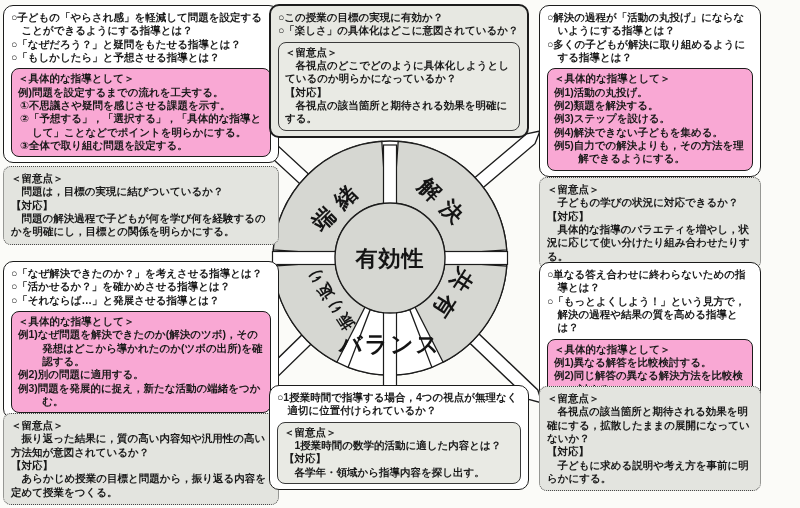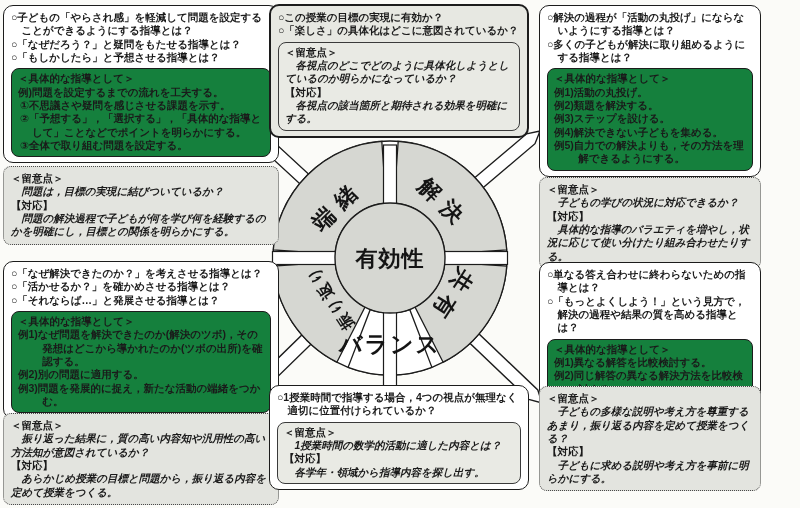--- a/index.html
+++ b/index.html
@@ -11,28 +11,28 @@
   }
   .page * { box-sizing:border-box; }
   svg.hub { position:absolute; left:0; top:0; z-index:0; }
   .box { position:absolute; z-index:2; border-radius:10px; padding:5px 7px; }
   .col-l { left:3px;   width:276px; }
   .col-c { left:269px; width:260px; }
   .col-r { left:539px; width:222px; }
   .qbox  { background:#ffffff; border:1.7px solid #1c1c1c; }
   .qbox.shaded { background:#e7e8e2; border-width:2.2px; }
   .notebox { background:#e3e4df; border:1.4px dotted #4a4a4a; border-radius:8px; }
-  .inner { border:1.4px solid #1c1c1c; border-radius:8px; background:#15803d;
+  .inner { border:1.4px solid #1c1c1c; border-radius:8px; background:#f9a8d4;
            margin-top:4px; padding:3px 6px 4px 6px; }
   .inner.gray { background:#e9eae4; border-width:1.2px; border-color:#3a3a3a; }
   p { margin:0; }
   .q { padding-left:1em; text-indent:-1em; }
   .g { padding-left:2.3em; text-indent:-2.3em; }
   .g.sub { margin-left:2px; padding-left:1.15em; text-indent:-1.15em; }
-  .n.ind { text-indent:1em;font-style:italic; }
+  .n.ind { text-indent:1em; }
   .hdr { margin:0; }
   text { fill:#141414; font-family:"Liberation Sans","DejaVu Sans",sans-serif; font-weight:bold; }
 </style>
 </head>
 <body>
 
 <div class="page">
 
   <svg class="hub" width="800" height="508" viewBox="0 0 800 508">
 
@@ -204,19 +204,19 @@
           <p class="g">例3)同じ解決方法の異なる表現を比較検討する。</p>
           <p class="g">例4)不完全な解決方法や解答を改善する。</p>
         </div>
     </div>
   </div>
 
   <div class="box col-r notebox" style="top:386px">
     <p class="hdr">＜留意点＞</p>
     <div>
 
-    <p class="n ind">子どもの多様な説明や考え方を尊重するあまり，振り返る内容を定めて授業をつくる？</p>
+    <p class="n ind">各視点の該当箇所と期待される効果を明確にする，拡散したままの展開になっていないか？</p>
         <p class="n flush">【対応】</p>
         <p class="n ind">子どもに求める説明や考え方を事前に明らかにする。</p>
       </div>
   </div>
 
 </div>
 
 </body></html>

